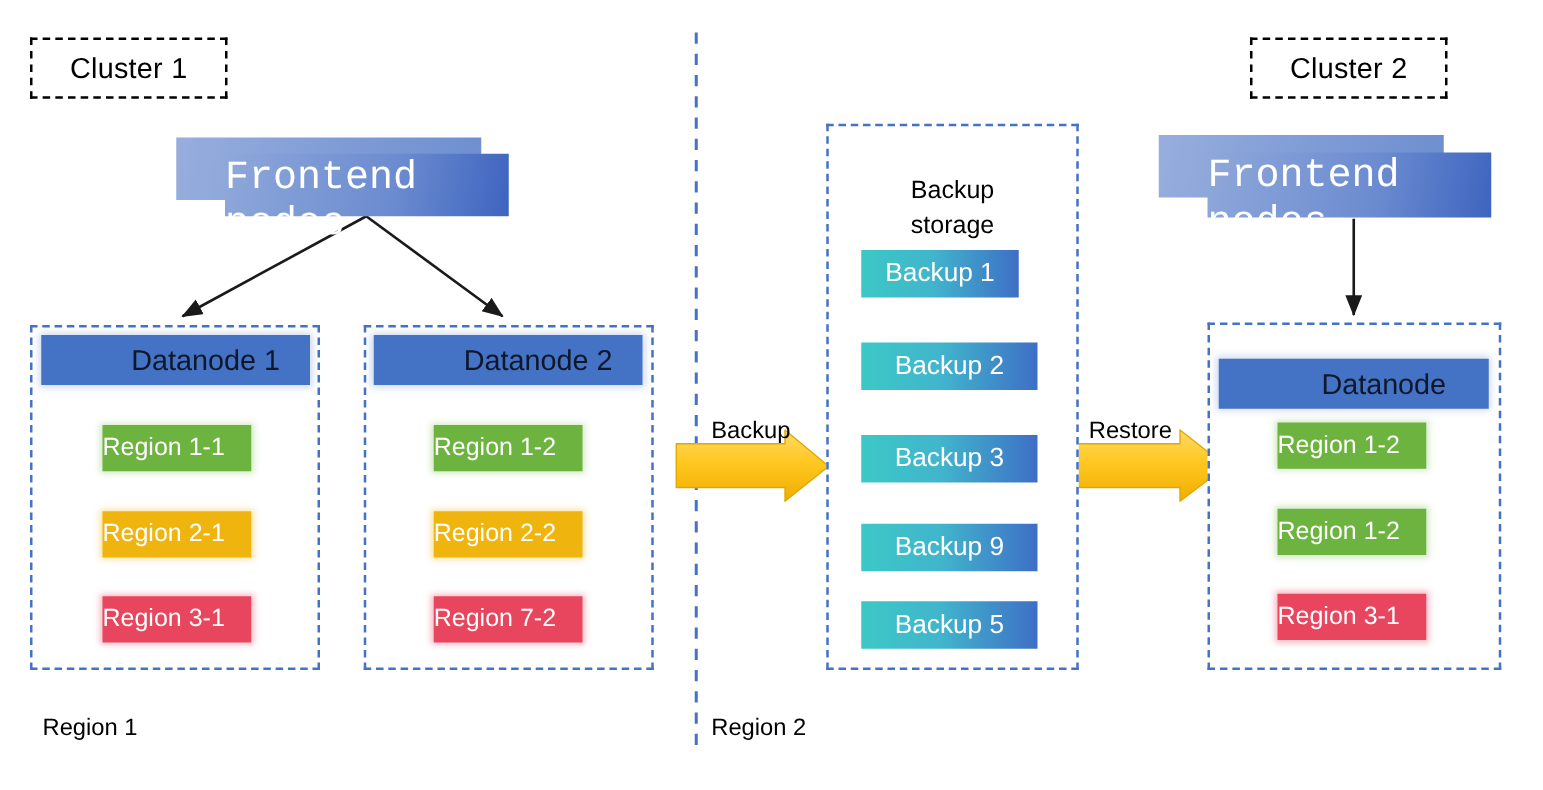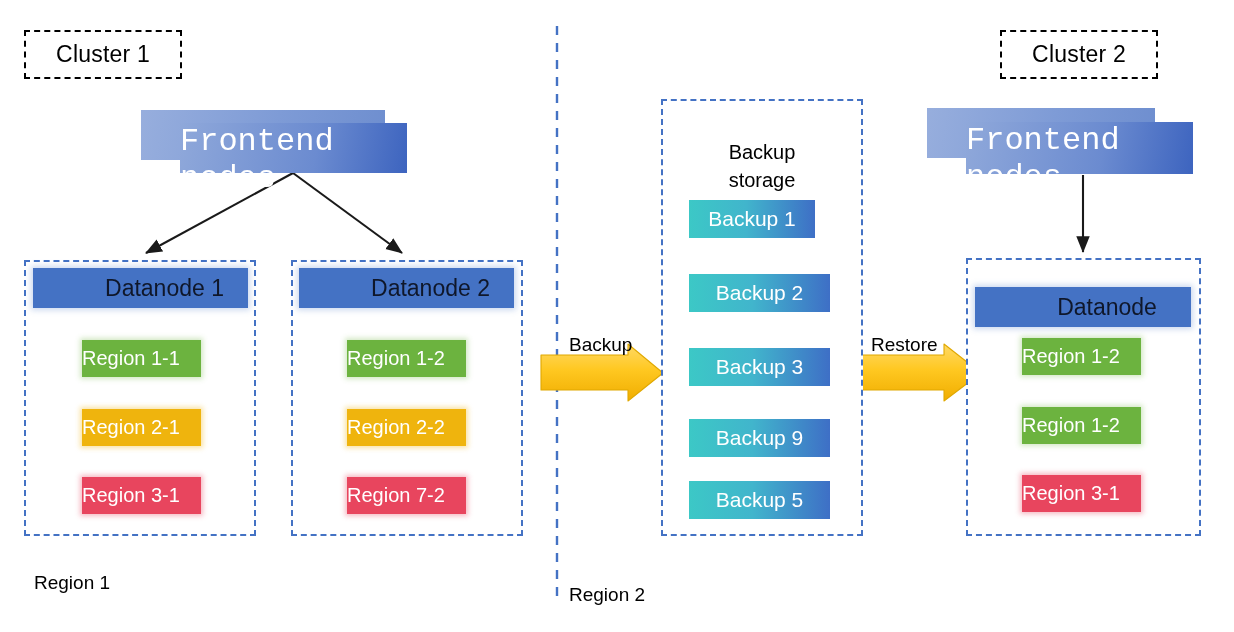--- a/index.html
+++ b/index.html
@@ -194,21 +194,21 @@
   <div class="abs backup-chip" style="left:689px; top:348px; width:141px; height:38px;">
     <span>Backup 3</span>
   </div>
   <div class="abs backup-chip" style="left:689px; top:419px; width:141px; height:38px;">
     <span>Backup 9</span>
   </div>
   <div class="abs backup-chip" style="left:689px; top:481px; width:141px; height:38px;">
     <span>Backup 5</span>
   </div>
 
-  <div class="abs edge-label" style="left:569px; top:584px;">
+  <div class="abs edge-label" style="left:569px; top:572px;">
     <span>Region 2</span>
   </div>
 
   <div class="abs edge-label" style="left:569px; top:334px;">
     <span>Backup</span>
   </div>
   <div class="abs edge-label" style="left:871px; top:334px;">
     <span>Restore</span>
   </div>
 

